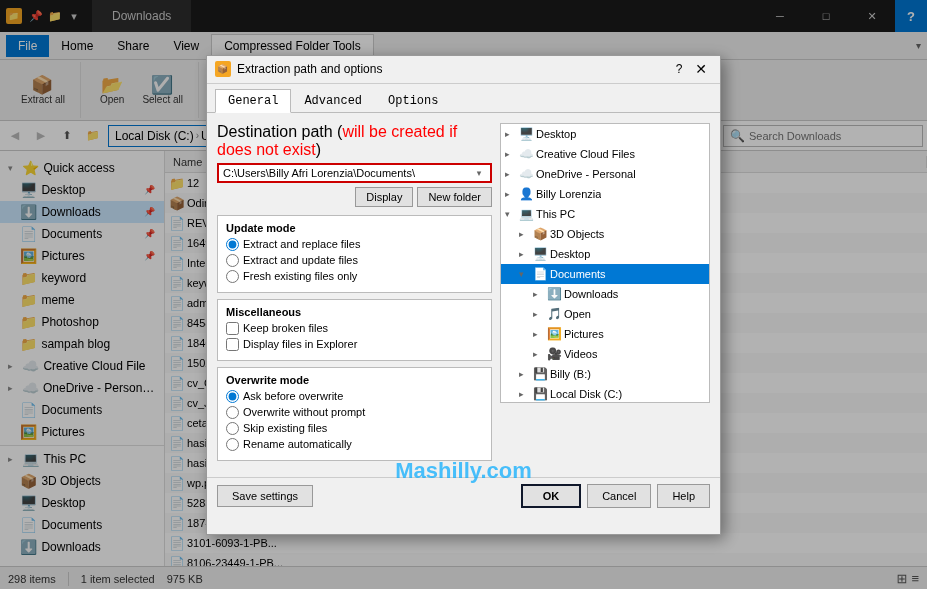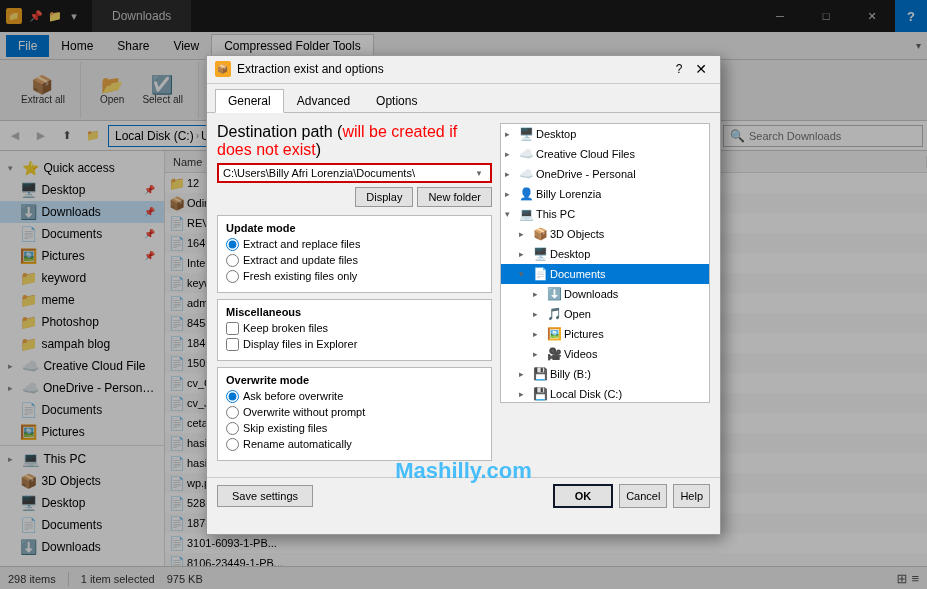--- a/index.html
+++ b/index.html
@@ -337,20 +337,21 @@
       background: #f0f0f0;
       border-bottom: 1px solid #bbb;
     }
     .tab {
       padding: 4px 12px;
       font-size: 12px;
       cursor: pointer;
       border: 1px solid transparent;
       border-bottom: none;
       color: #000;
+      font-family: Liberation Mono, monospace;
     }
     .tab.active {
       background: white;
       border-color: #bbb;
       border-bottom: 1px solid white;
       position: relative;
       bottom: -1px;
     }
 
     
@@ -510,21 +511,21 @@
     }
     .ok-btn {
       padding: 4px 20px;
       font-size: 11px;
       cursor: pointer;
       background: #e1e1e1;
       border: 2px solid #0f172a;
       font-weight: bold;
     }
     .cancel-btn, .help-btn-footer {
-      padding: 4px 6px;
+      padding: 4px 14px;
       font-size: 11px;
       cursor: pointer;
       background: #e1e1e1;
       border: 1px solid #999;
     }
   </style>
 </head>
 <body>
 
 <div class="title-bar">
@@ -787,21 +788,21 @@
     <span class="view-icon">⊞</span>
     <span class="view-icon">≡</span>
   </div>
 </div>
 
 <div class="modal-overlay">
   <div class="modal">
 
     <div class="modal-titlebar">
       <div class="modal-title-icon">📦</div>
-      <div class="modal-title-text">Extraction exist and options</div>
+      <div class="modal-title-text">Extraction path and options</div>
       <div class="modal-help-btn">?</div>
       <div class="modal-close-btn">✕</div>
     </div>
 
     <div class="tab-strip">
       <div class="tab active">General</div>
       <div class="tab">Advanced</div>
       <div class="tab">Options</div>
     </div>
 

